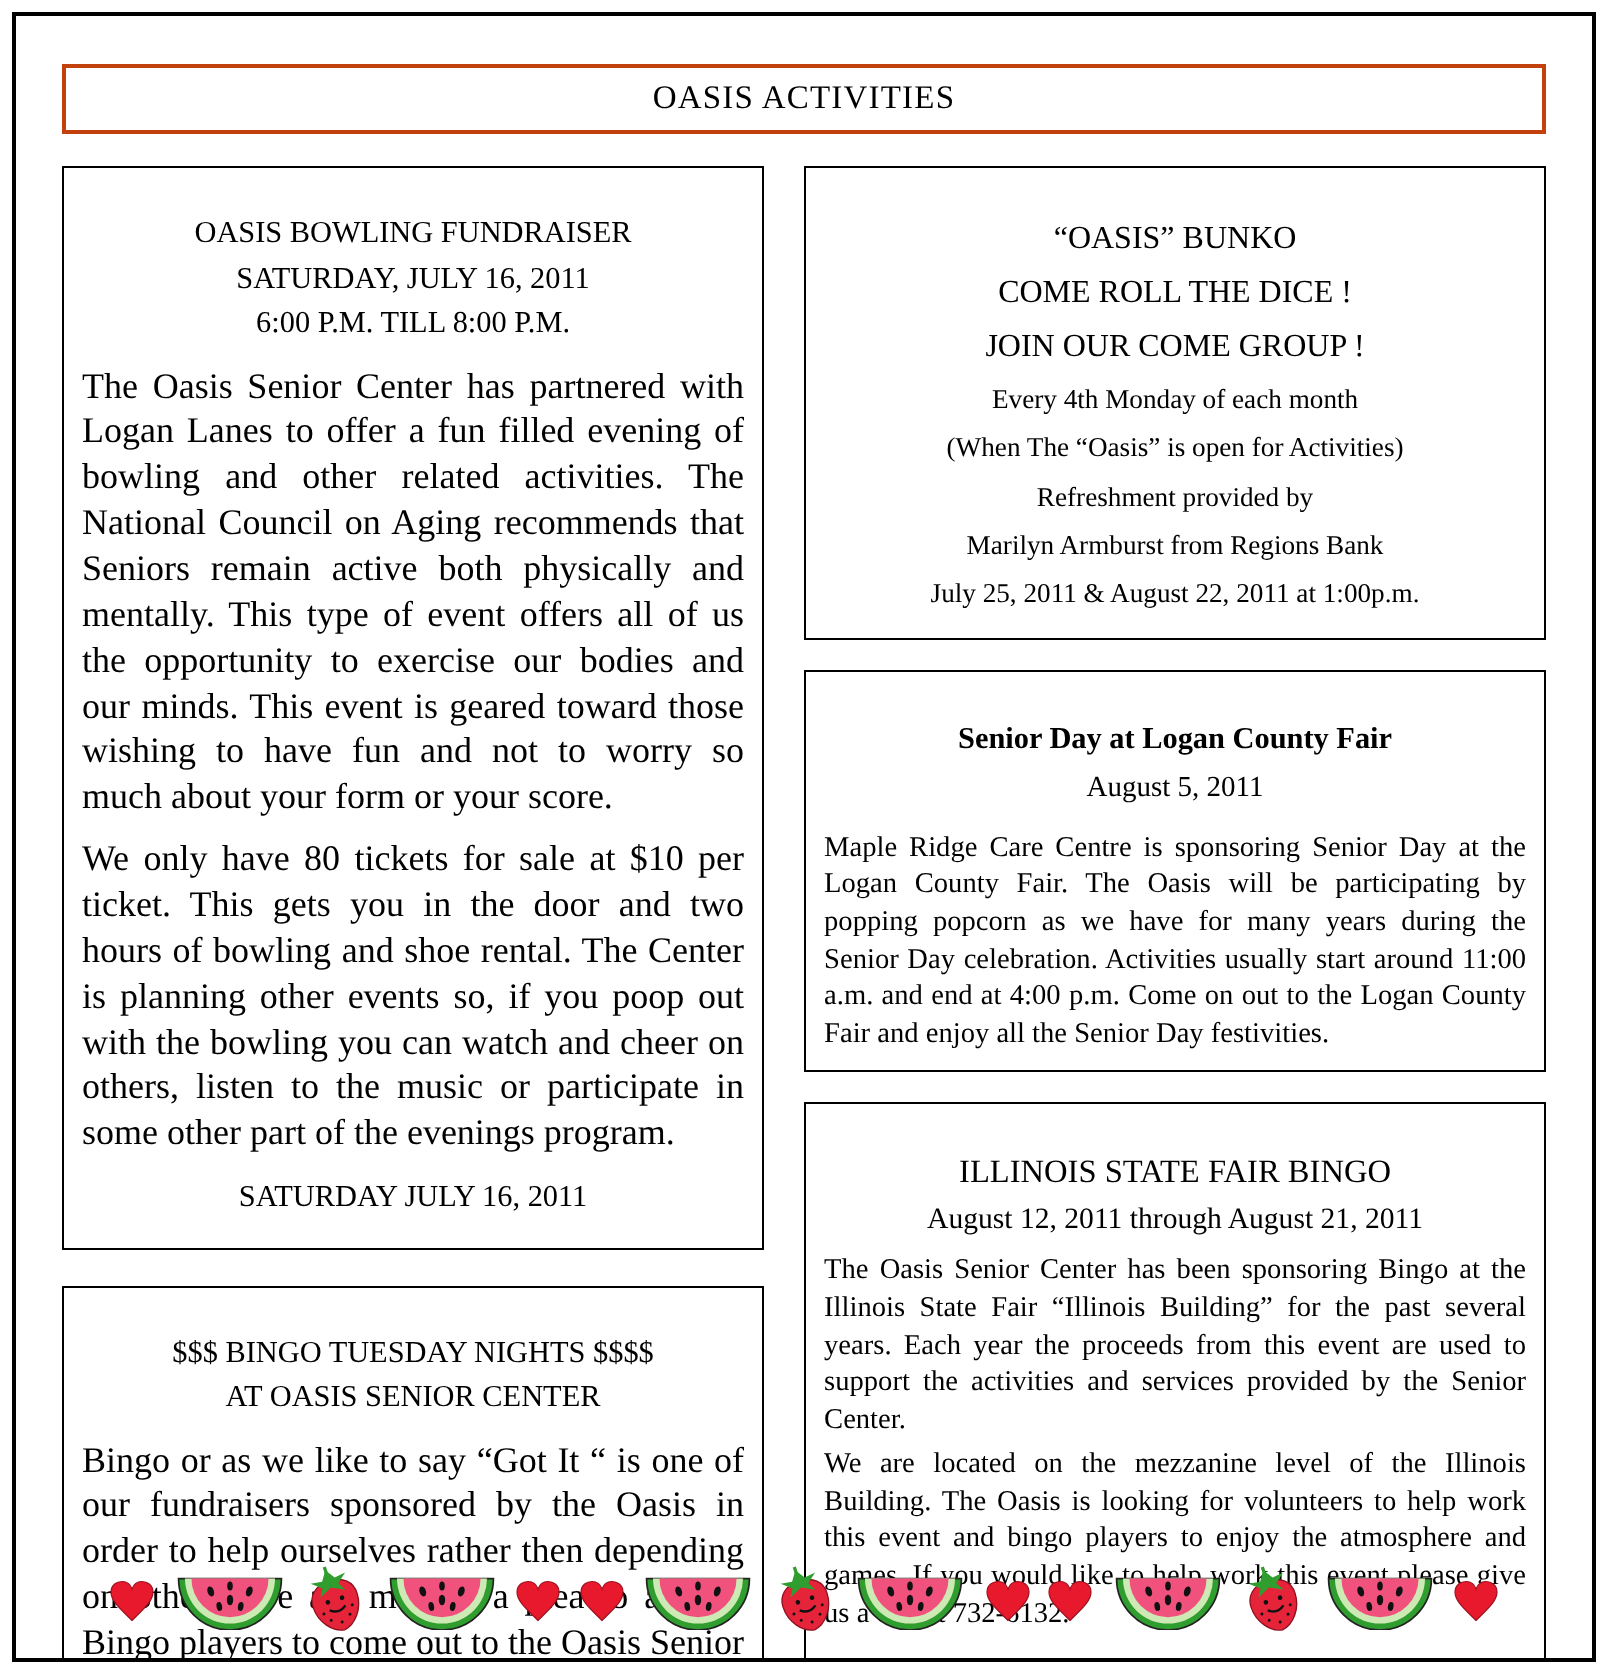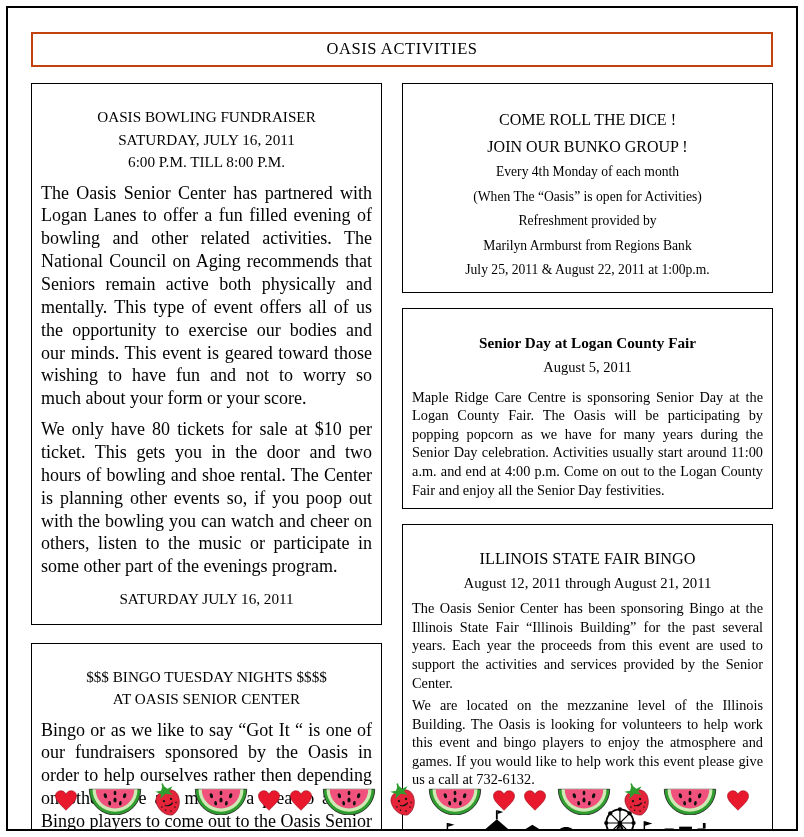--- a/index.html
+++ b/index.html
@@ -109,22 +109,23 @@
         <div class="hline closing-group">TRY US YOU WILL LIKE US!</div>
         <div class="hline">GREAT FOOD AVAILABLE</div>
         <div class="hline">EVERY TUESDAY EVENING at 6:30 P.M.</div>
       </section>
 
     </div>
 
     <div class="col col-right">
 
       <section class="box bunko">
+        <div class="hline big">“OASIS” BUNKO</div>
         <div class="hline big">COME ROLL THE DICE !</div>
-        <div class="hline big">JOIN OUR BUNKO GROUP !</div>
+        <div class="hline big">JOIN OUR COME GROUP !</div>
         <div class="hline small">Every 4th Monday of each month</div>
         <div class="hline small">(When The “Oasis” is open for Activities)</div>
         <div class="hline small">Refreshment provided by</div>
         <div class="hline small">Marilyn Armburst from Regions Bank</div>
         <div class="hline small">July 25, 2011 &amp; August 22, 2011 at 1:00p.m.</div>
       </section>
 
       <section class="box senior-day">
         <div class="hline title">Senior Day at Logan County Fair</div>
         <div class="hline date">August 5, 2011</div>

